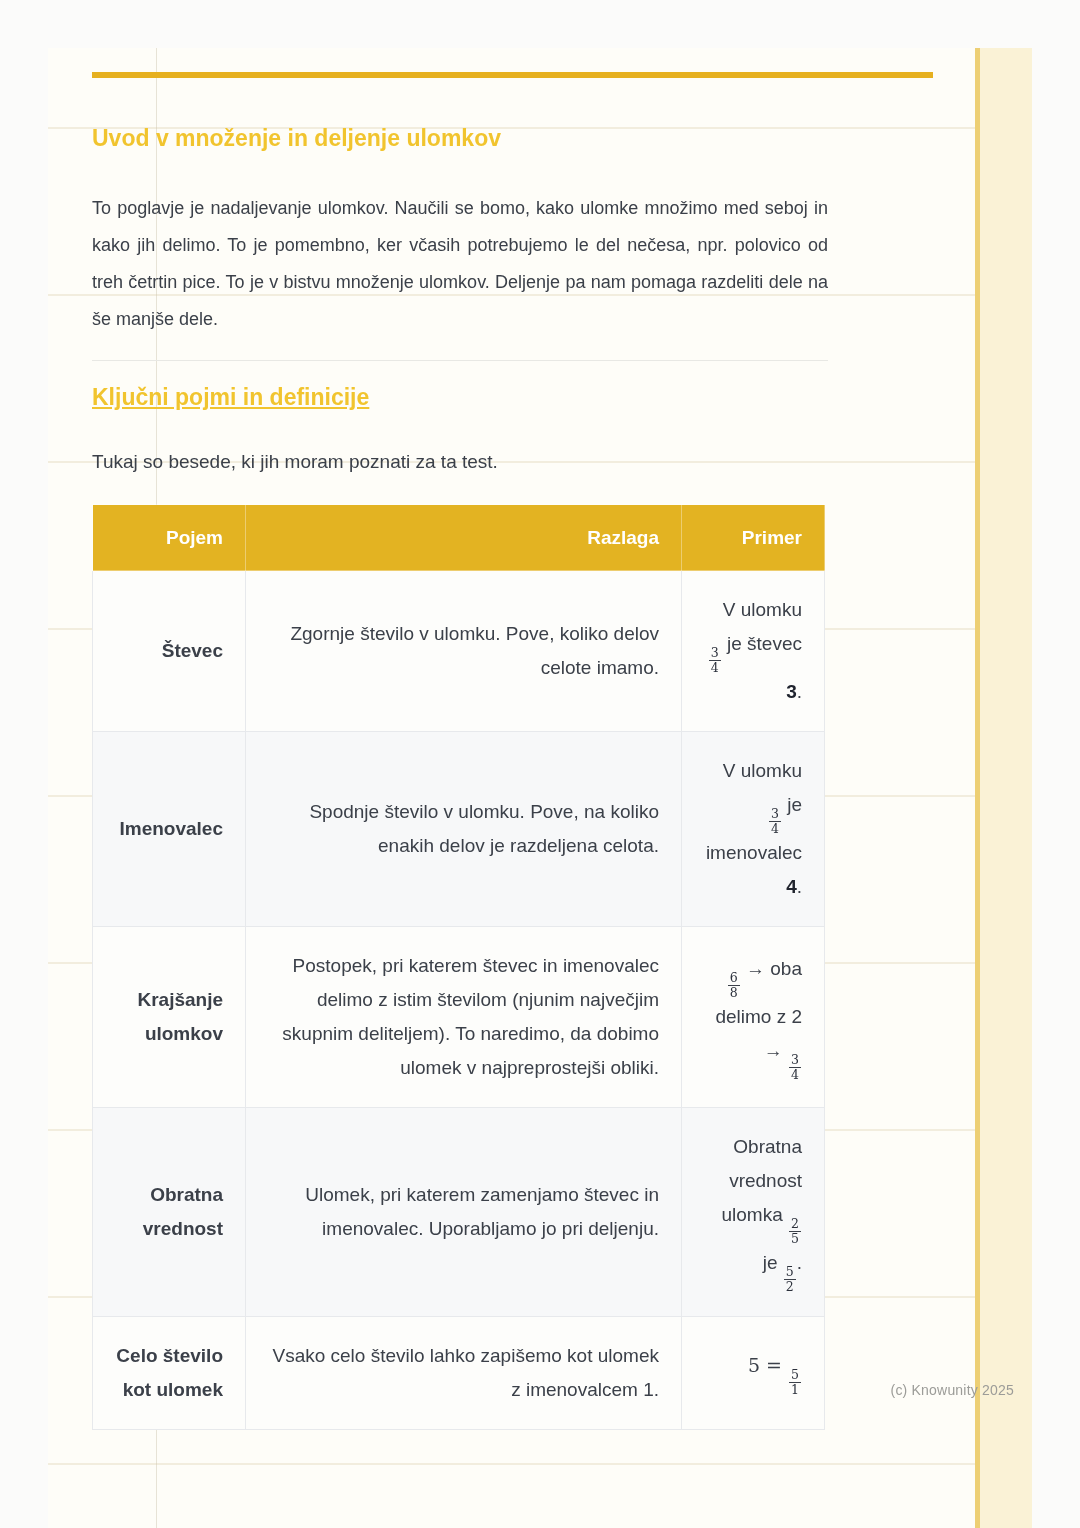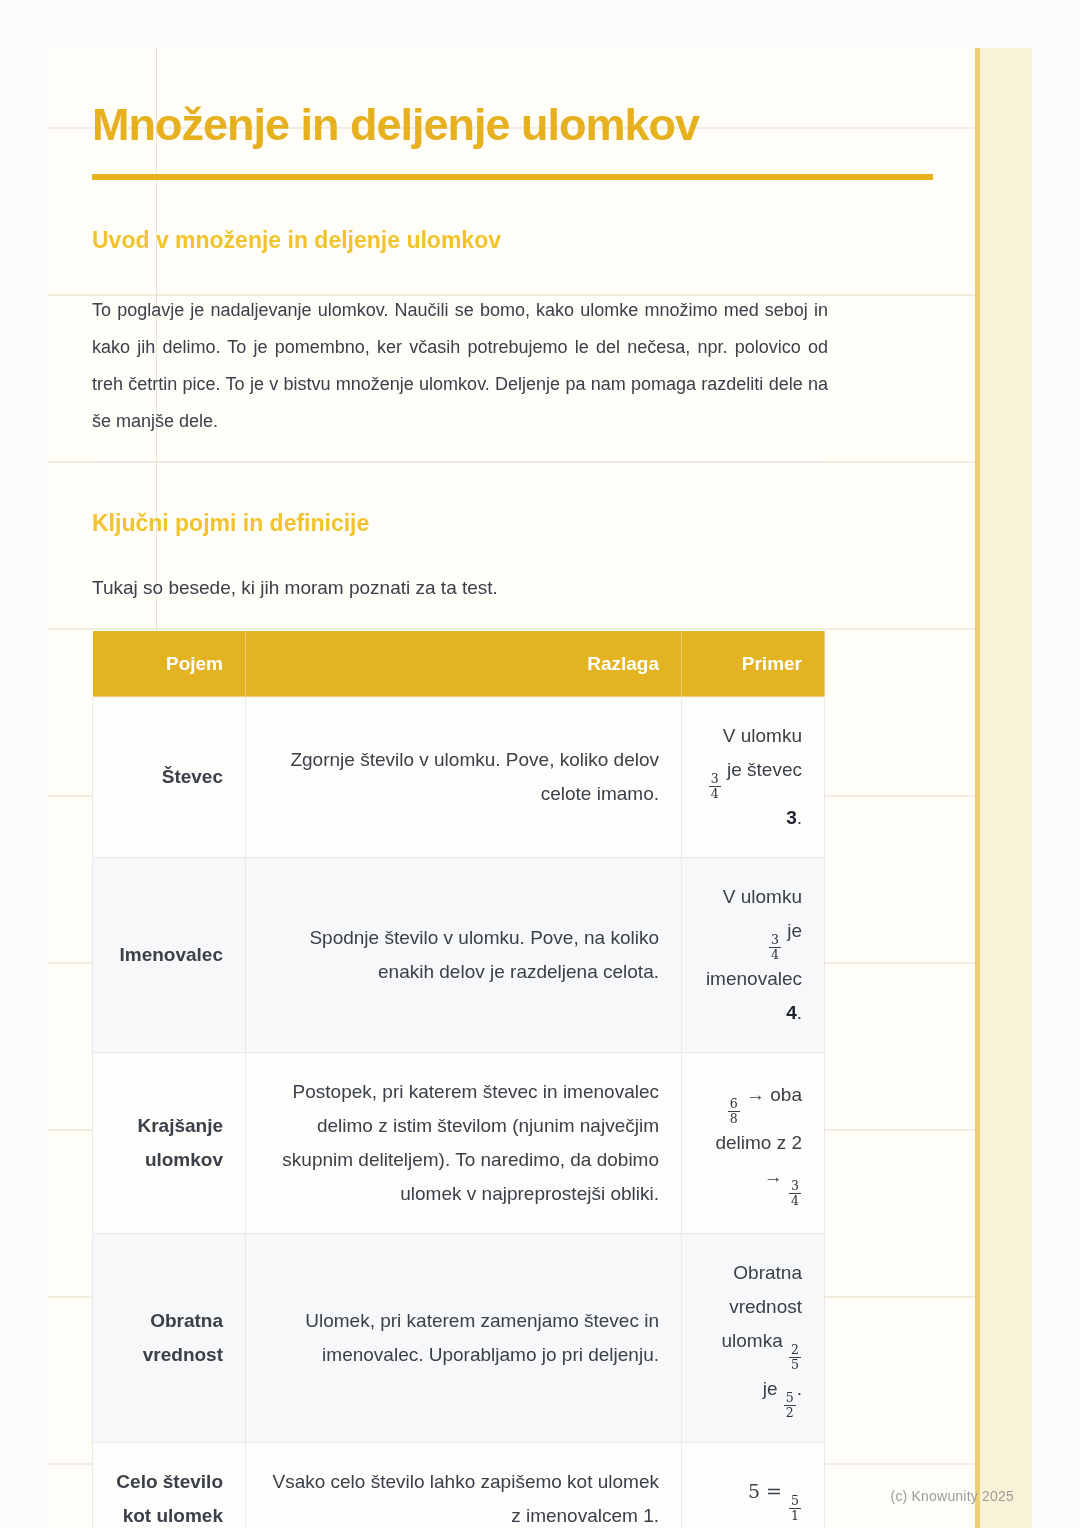--- a/index.html
+++ b/index.html
@@ -36,21 +36,21 @@
   h1.title{
     margin:52px 0 0;font-size:45px;line-height:1.12;font-weight:bold;
     letter-spacing:-1px;color:var(--accent-dark,#E6B01F);white-space:nowrap;
   }
   .rule{margin-top:24px;width:841px;height:6px;background:var(--accent-dark,#E6B01F);}
   h2.section{
     font-size:23px;line-height:32px;font-weight:bold;
     color:var(--accent-bright,#F1C42E);margin:0;
   }
   h2.sec-1{margin-top:44px;}
-  h2.sec-2{margin-top:44px;}
+  h2.sec-2{margin-top:20px;text-decoration:underline;}
   p.body-text{
     margin:36px 0 0;font-size:18px;line-height:37px;color:#3B4049;
     text-align:justify;
   }
   p.lead-text{margin:30px 0 16px;font-size:19px;line-height:37px;color:#3B4049;}
   hr.divider{border:none;border-top:1px solid #E8E8E4;margin:22px 0 0;width:736px;}
   
   table.terms{
     border-collapse:collapse;margin-top:24px;width:732px;table-layout:fixed;
   }
@@ -74,34 +74,33 @@
   .math{font-family:"DejaVu Serif",serif;}
   .frac{
     display:inline-flex;flex-direction:column;align-items:center;
     vertical-align:-0.55em;font-family:"DejaVu Serif",serif;
     font-size:12.5px;line-height:1.12;margin:0 1px;color:#2B303B;
   }
   .frac .num{padding:0 2px;border-bottom:1px solid #3B4049;}
   .frac .den{padding:0 2px;}
   
   .watermark{
-    position:absolute;top:1488px;right:66px;z-index:5;
+    position:absolute;top:1382px;right:66px;z-index:5;
     font-size:14px;color:#9C9C98;letter-spacing:0.2px;
   }
 </style>
 </head>
 <body>
 
 <div class="page">
   <div class="margin-line"></div>
   <div class="accent-line"></div>
   <div class="accent-band"></div>
 
   <div class="content">
-    <h1 class="title">Množenje in deljenje ulomkov</h1>
     <div class="rule"></div>
 
     <h2 class="section sec-1">Uvod v množenje in deljenje ulomkov</h2>
     <p class="body-text">To poglavje je nadaljevanje ulomkov. Naučili se bomo, kako ulomke množimo med seboj in kako jih delimo. To je pomembno, ker včasih potrebujemo le del nečesa, npr. polovico od treh četrtin pice. To je v bistvu množenje ulomkov. Deljenje pa nam pomaga razdeliti dele na še manjše dele.</p>
 
     <hr class="divider">
 
     <h2 class="section sec-2">Ključni pojmi in definicije</h2>
     <p class="lead-text">Tukaj so besede, ki jih moram poznati za ta test.</p>
 

